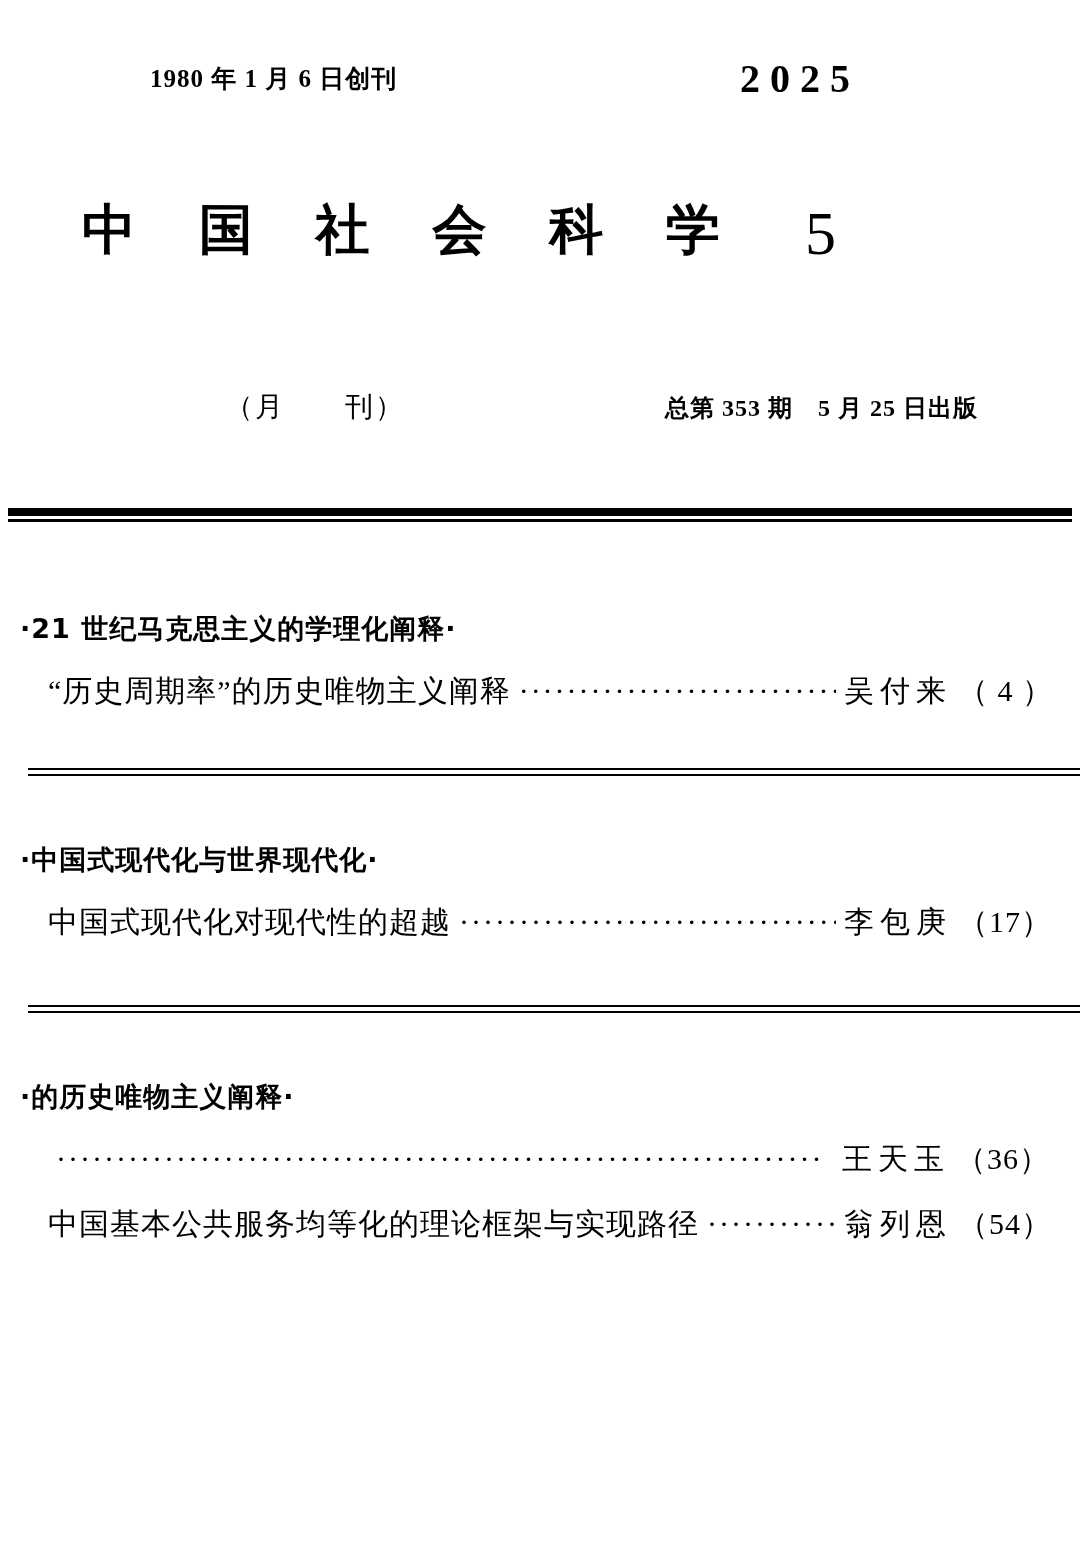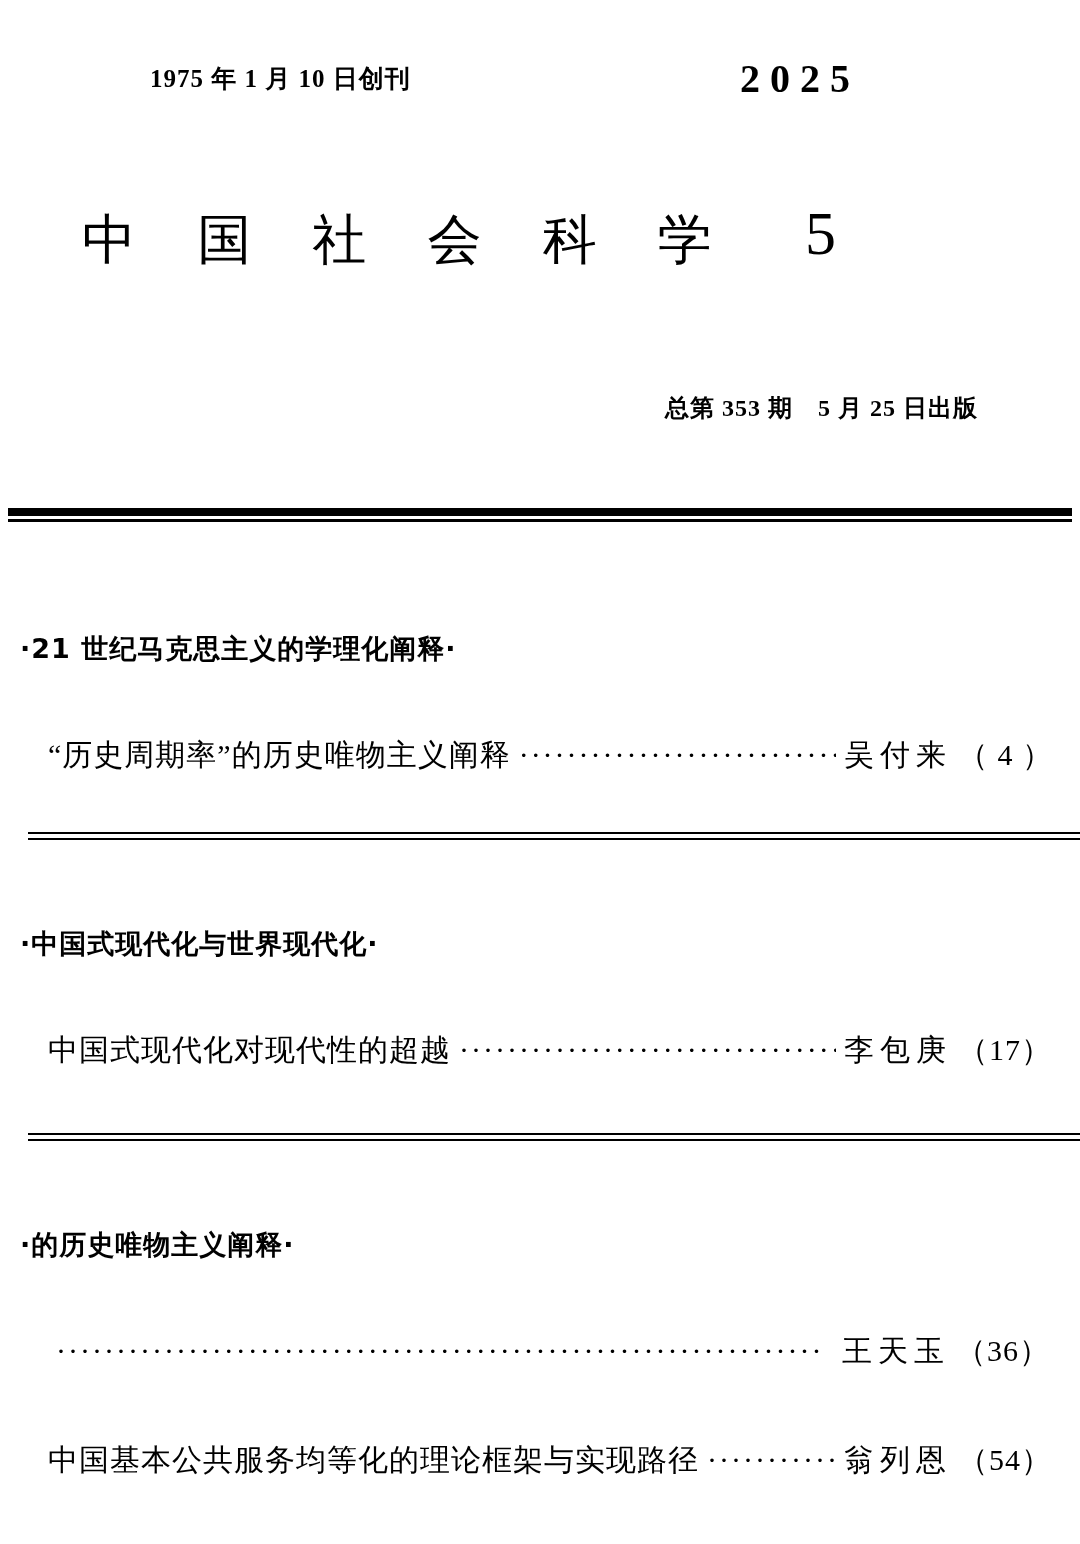--- a/index.html
+++ b/index.html
@@ -48,23 +48,23 @@
     font-family: "Liberation Serif", "DejaVu Serif", serif;
     font-size: 40px;
     font-weight: bold;
     letter-spacing: 10px;
     white-space: nowrap;
   }
 
   .journal-title {
     position: absolute;
     left: 62px;
-    top: 204px;
+    top: 194px;
     font-family: "DejaVu Sans", "Liberation Sans", sans-serif;
-    font-weight: normal;
+    font-weight: bold;
     font-size: 54px;
     letter-spacing: 22px;
     white-space: nowrap;
   }
 
   .issue-number {
     position: absolute;
     left: 785px;
     top: 198px;
     font-family: "Liberation Serif", "DejaVu Serif", serif;
@@ -129,29 +129,29 @@
 
   .section {
     padding-top: 10px;
   }
 
   .section-heading {
     font-family: "DejaVu Sans", "Liberation Sans", sans-serif;
     font-weight: bold;
     font-size: 27px;
     letter-spacing: 1px;
-    margin: 76px 0 0 0;
+    margin: 56px 0 0 0;
     padding-left: 0px;
     white-space: nowrap;
   }
 
   .entry {
     display: flex;
     align-items: baseline;
-    margin-top: 68px;
+    margin-top: 24px;
     padding: 0 10px 0 28px;
     font-size: 30px;
     white-space: nowrap;
   }
 
   .entry .title {
     letter-spacing: 1px;
   }
 
   .entry .leader {
@@ -184,24 +184,25 @@
   .sep2 {
     margin-top: 62px;
   }
 </style>
 </head>
 <body>
 
 <div class="page">
 
   <div class="masthead">
-    <div class="founded">1975 年 1 月 10 日创刊</div>
+    <div class="founded">1980 年 1 月 6 日创刊</div>
     <div class="year">2025</div>
     <div class="journal-title">中 国 社 会 科 学</div>
     <div class="issue-number">5</div>
+    <div class="periodicity">（月　　刊）</div>
     <div class="serial-info">总第 353 期　5 月 25 日出版</div>
   </div>
 
   <div class="rule-thick-group">
     <div class="rule-thick"></div>
     <div class="rule-thin-under"></div>
   </div>
 
   <div class="toc">
 

